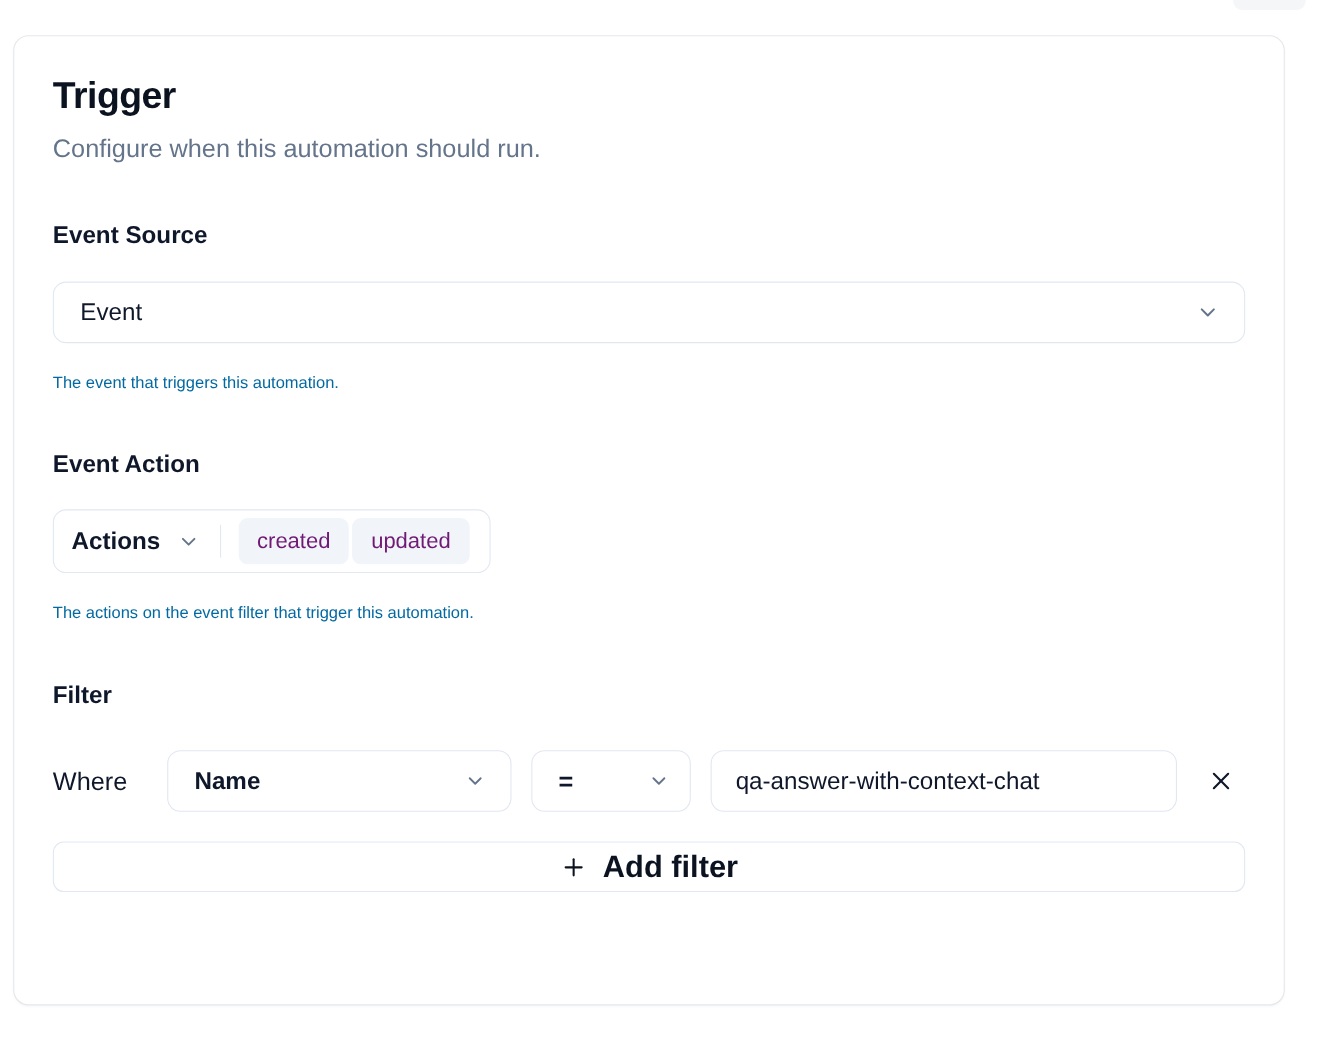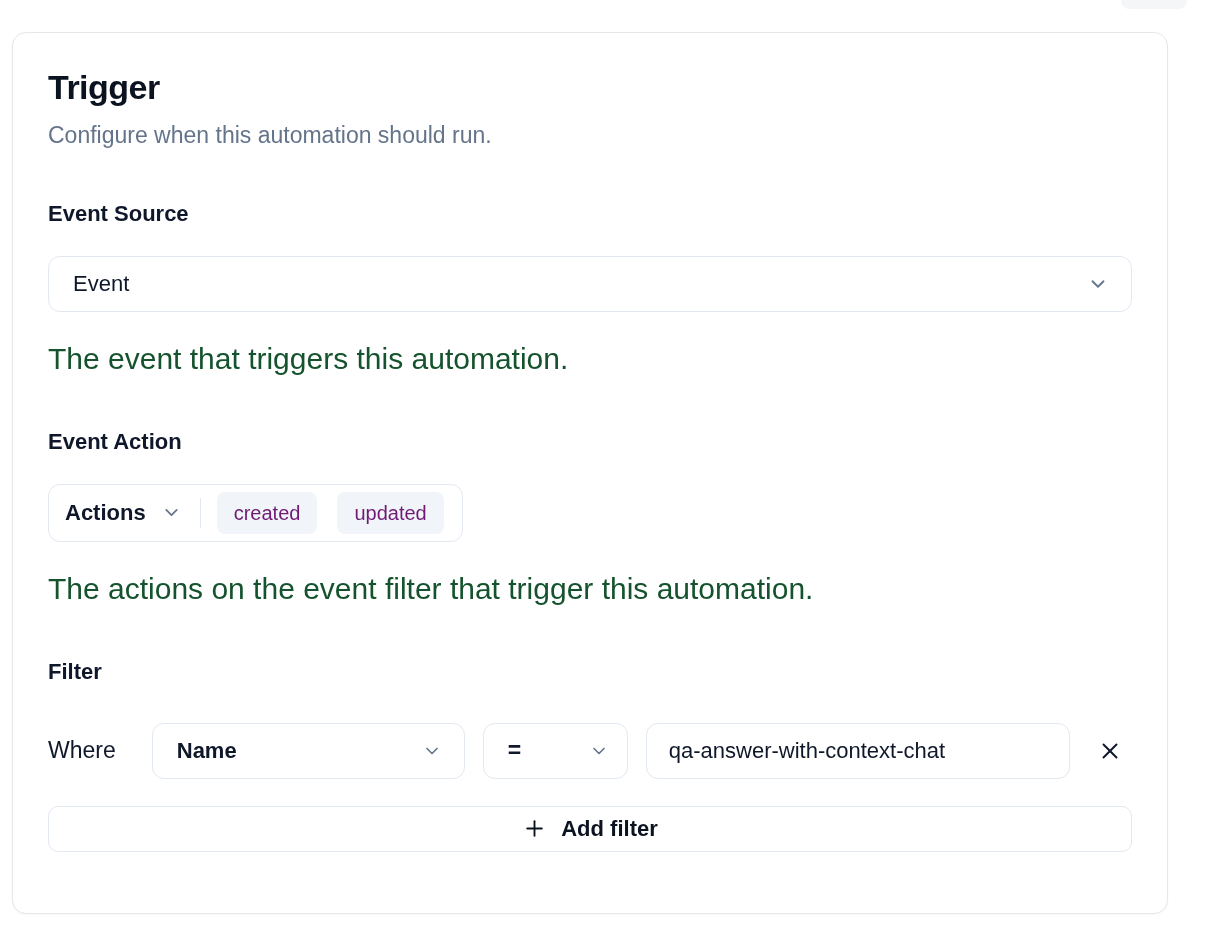--- a/index.html
+++ b/index.html
@@ -51,23 +51,23 @@
 
   .section { margin-top: 48px; }
   .section-label {
     font-size: 22px;
     font-weight: 600;
     color: #0f172a;
     line-height: 1.35;
   }
   .help-text {
     margin-top: 27px;
-    font-size: 30px;
+    font-size: 15px;
     line-height: 1.35;
-    color: #14532d;
+    color: #0369a1;
   }
 
   .select {
     margin-top: 27px;
     height: 56px;
     border: 1px solid #e2e8f0;
     border-radius: 12px;
     background: #fff;
     display: flex;
     align-items: center;
@@ -115,21 +115,21 @@
   .badge {
     display: inline-flex;
     align-items: center;
     background: #f1f5f9;
     color: #701a75;
     font-size: 20px;
     line-height: 1;
     padding: 11px 17px;
     border-radius: 8px;
   }
-  .badge + .badge { margin-left: 20px; }
+  .badge + .badge { margin-left: 3px; }
 
   
   .filter-row {
     margin-top: 36px;
     display: flex;
     align-items: center;
     gap: 18px;
   }
   .where-label {
     font-size: 23px;
@@ -173,21 +173,21 @@
     width: 100%;
     height: 46px;
     display: flex;
     align-items: center;
     justify-content: center;
     gap: 14px;
     background: #fff;
     border: 1px solid #e2e8f0;
     border-radius: 10px;
     font-family: inherit;
-    font-size: 22px;
+    font-size: 28px;
     font-weight: 600;
     color: #0b1220;
     cursor: pointer;
   }
   .add-filter-btn .plus-icon { display: inline-flex; color: #0b1220; }
   .filter-help { margin-top: 24px; }
 </style>
 </head>
 <body>
 

